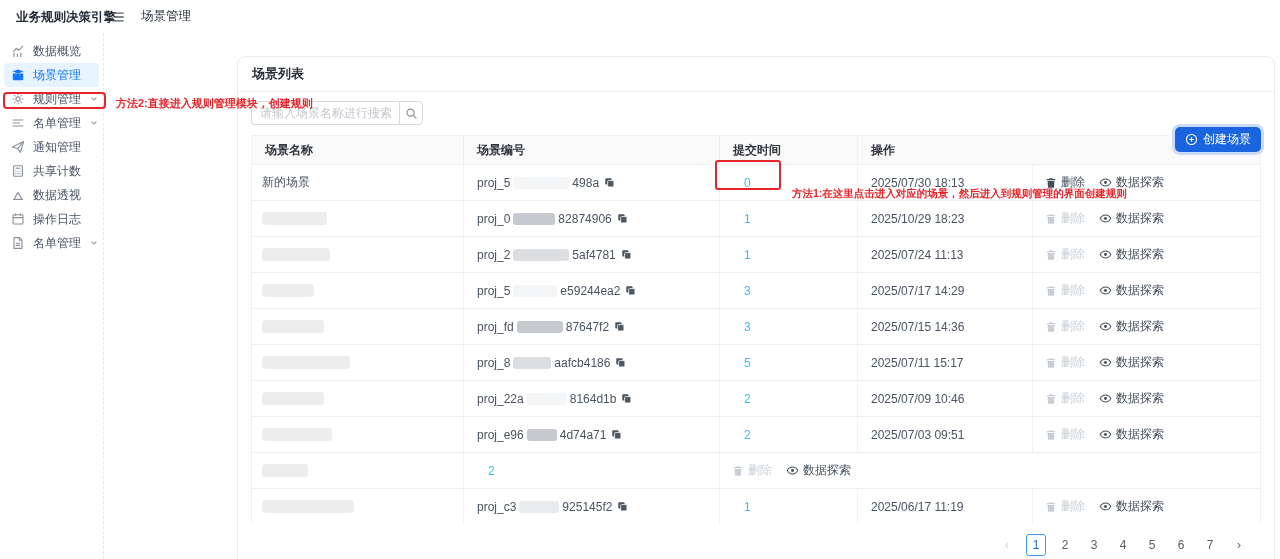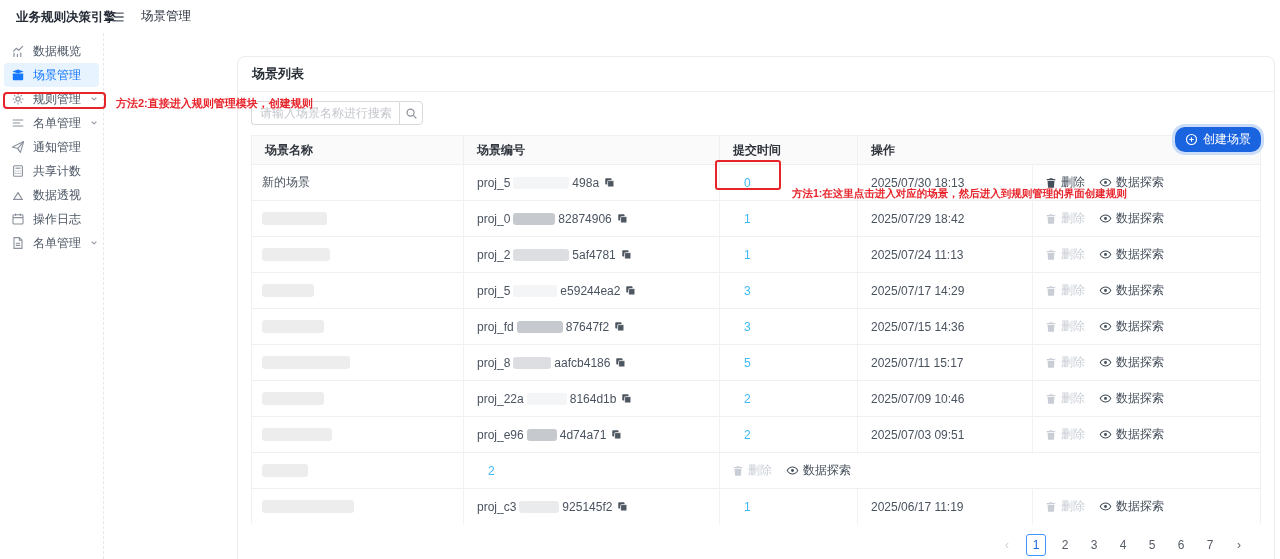--- a/index.html
+++ b/index.html
@@ -26,21 +26,21 @@
 
   
   .card { position:absolute; left:237px; top:56px; width:1038px; bottom:-12px; background:#fff; border:1px solid #ededed; border-radius:8px; }
   .card-head { padding:8px 14px; border-bottom:1px solid #f0f0f0; }
   .card-title { font-size:13px; font-weight:bold; color:#2a3038; }
   .toolbar { position:relative; height:43px; }
   .search-group { position:absolute; left:13px; top:9px; display:flex; }
   .search-input { width:148px; height:24px; border:1px solid #d9d9d9; border-right:none; border-radius:4px 0 0 4px; padding:0 8px; font-size:12px; color:#333; outline:none; font-family:inherit; }
   .search-input::placeholder { color:#c3c6cc; }
   .search-btn { width:24px; height:24px; border:1px solid #d9d9d9; border-radius:0 4px 4px 0; background:#fff; display:flex; align-items:center; justify-content:center; cursor:pointer; }
-  .create-btn { position:absolute; top:35px; right:13px; height:25px; padding:0 10px; display:flex; align-items:center; gap:5px; background:#1b64e0; color:#fff; font-size:12px; border:none; border-radius:10px; cursor:pointer; box-shadow:0 0 0 3px #cadcf8; font-family:inherit; }
+  .create-btn { position:absolute; top:35px; right:13px; height:25px; padding:0 10px; display:flex; align-items:center; gap:5px; background:#1b64e0; color:#fff; font-size:12px; border:none; border-radius:5px; cursor:pointer; box-shadow:0 0 0 3px #cadcf8; font-family:inherit; }
 
   
   .table { margin:0 13px; border:1px solid #f0f0f0; border-bottom:none; }
   .thead { display:grid; grid-template-columns:212px 256px 138px 175px 230px; height:28px; background:#fafafa; }
   .th { display:flex; align-items:center; padding-left:13px; font-weight:bold; color:#30353e; border-right:1px solid #f0f0f0; font-size:12px; }
   .th:last-child { border-right:none; }
   .trow { display:grid; grid-template-columns:212px 256px 138px 175px 230px; height:36px; border-top:1px solid #f0f0f0; }
   .td { display:flex; align-items:center; padding-left:13px; border-right:1px solid #f2f2f2; color:#4a5360; overflow:hidden; white-space:nowrap; }
   .td:last-child { border-right:none; }
   .td-name { padding-left:10px; }
@@ -288,21 +288,21 @@
               <span class="copy-ic">
                 <svg width="11" height="11" viewBox="0 0 14 14">
                   <rect x="1.6" y="1.6" width="8" height="8" rx="1" fill="#4d5760"></rect>
                   <rect x="4.6" y="4.6" width="8" height="8" rx="1" fill="#4d5760" stroke="#fff" stroke-width="1"></rect>
                 </svg>
               </span>
             </div>
     <div class="td td-count">
               <span class="count-link">1</span>
             </div>
-    <div class="td td-time">2025/07/29 18:42</div>
+    <div class="td td-time">2025/10/29 18:23</div>
     <div class="td td-ops">
       <span class="op del disabled">
         <svg width="12" height="12" viewBox="0 0 14 14" fill="currentColor">
           <path d="M5.4 1.4h3.2l.4 1h3v1.3H2V2.4h3z"></path>
                   <path d="M3 4.7h8l-.55 7.8h-6.9z"></path>
         </svg>
         <i class="op-label">删除</i>
       </span>
       <span class="op explore">
         <svg width="13" height="13" viewBox="0 0 14 14" fill="none" stroke="currentColor" stroke-width="1.1">

